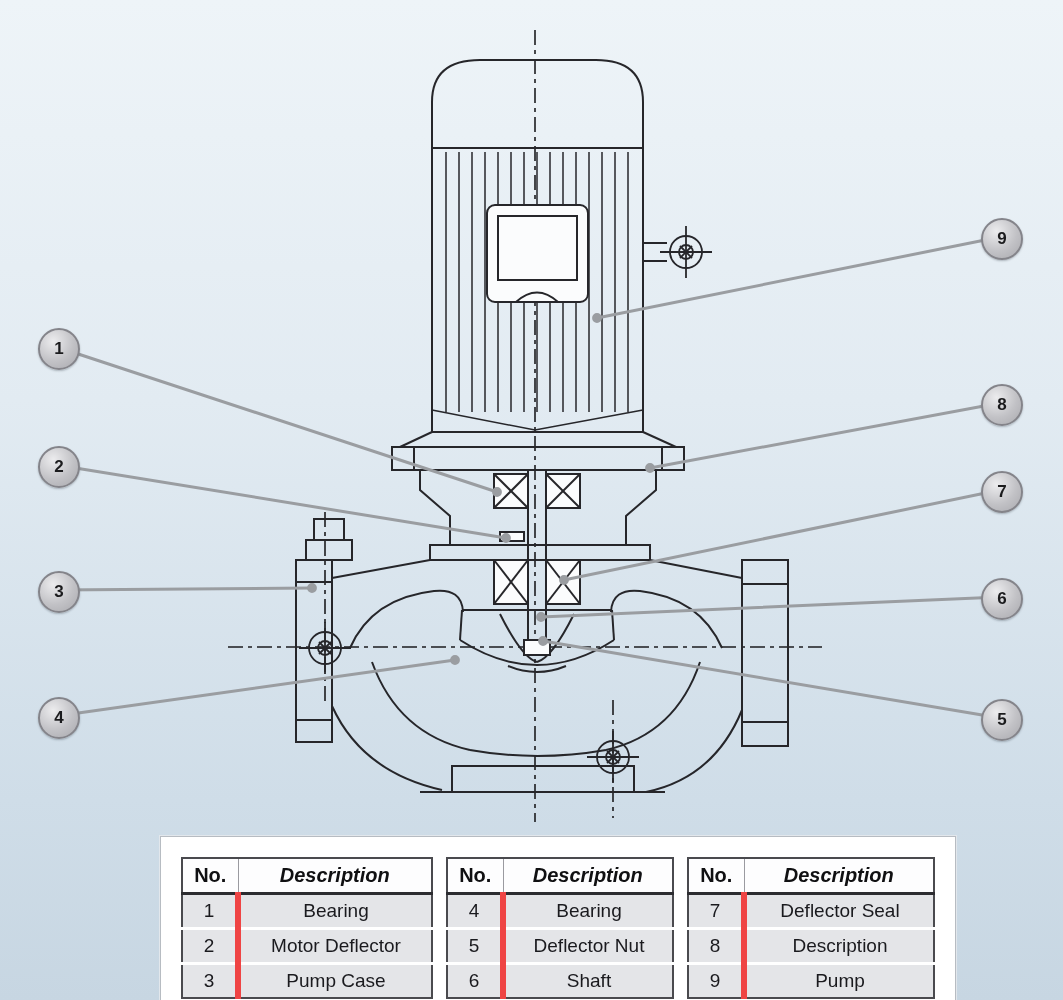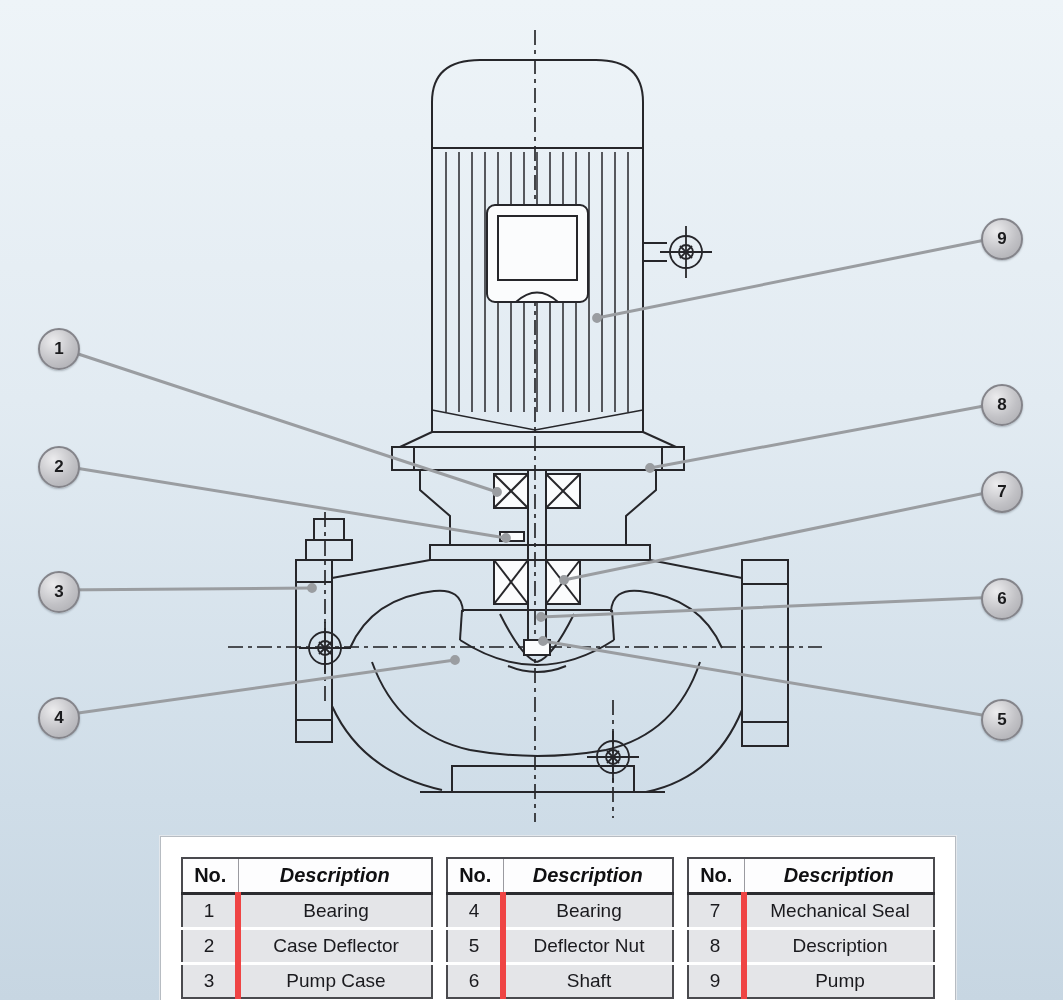--- a/index.html
+++ b/index.html
@@ -256,21 +256,21 @@
           <th>Description</th>
         </tr>
       </thead>
       <tbody>
         <tr>
           <td>1</td>
           <td>Bearing</td>
         </tr>
         <tr>
           <td>2</td>
-          <td>Case Deflector</td>
+          <td>Motor Deflector</td>
         </tr>
         <tr>
           <td>3</td>
           <td>Pump Case</td>
         </tr>
       </tbody>
     </table>
 
     <table class="parts t2">
       <colgroup>
@@ -306,21 +306,21 @@
         </colgroup>
       <thead>
         <tr>
           <th>No.</th>
           <th>Description</th>
         </tr>
       </thead>
       <tbody>
         <tr>
           <td>7</td>
-          <td>Mechanical Seal</td>
+          <td>Deflector Seal</td>
         </tr>
         <tr>
           <td>8</td>
           <td>Description</td>
         </tr>
         <tr>
           <td>9</td>
           <td>Pump</td>
         </tr>
       </tbody>

